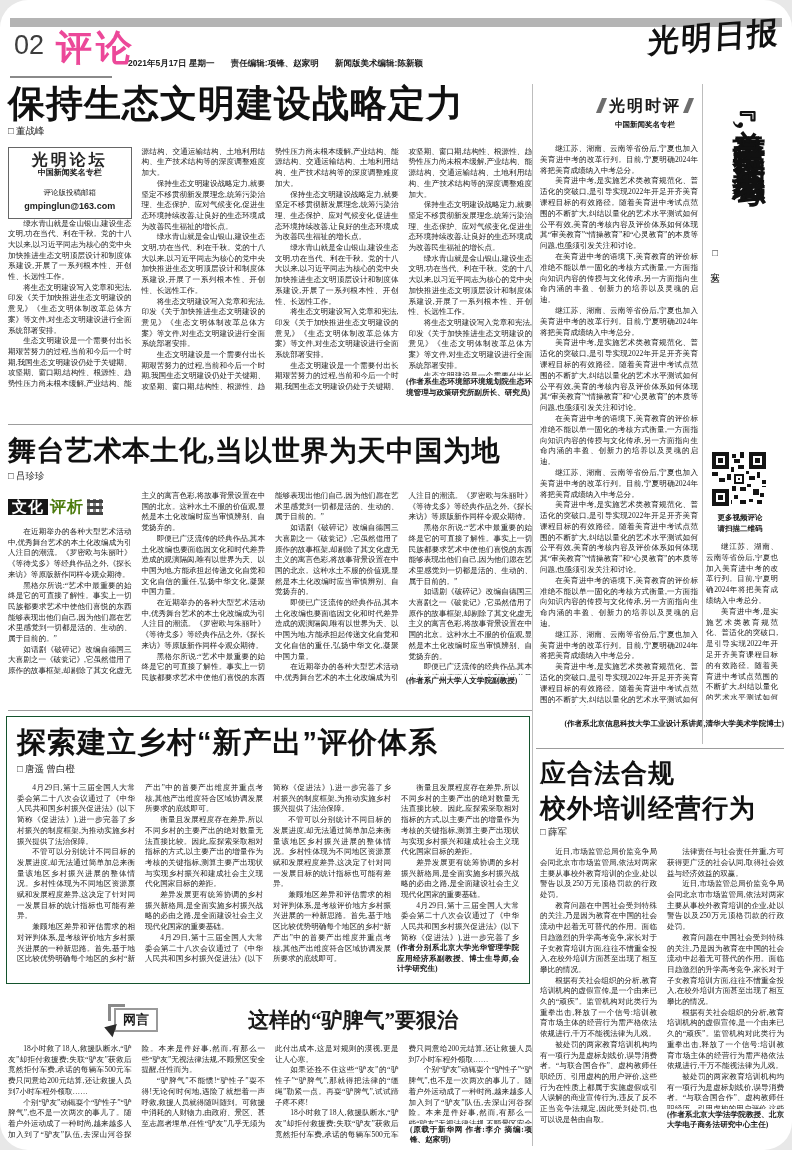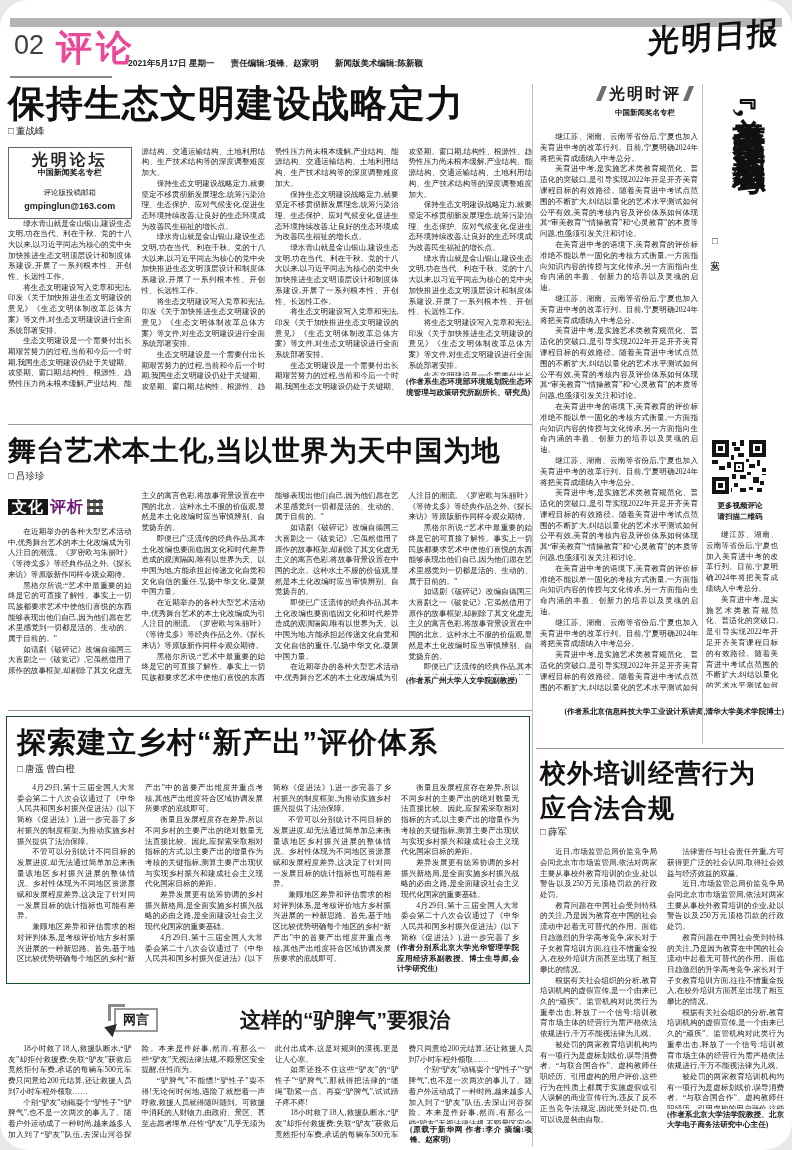--- a/index.html
+++ b/index.html
@@ -42,48 +42,48 @@
   .forum-box .t4{font-size:9px;font-weight:bold;margin-top:2px;}
   .attr-eco{width:126px;}
 
   
   .sec-stage{left:8px;top:432px;width:524px;}
   .sec-stage .headline{font-size:28px;letter-spacing:0.5px;}
   .sec-stage .body-cols{margin-top:8px;height:196px;column-count:4;}
   .label-culture{break-inside:avoid;display:flex;align-items:center;height:28px;margin:2px 0 6px;}
   .label-culture .b1{background:#161616;color:#fff;font-weight:bold;font-size:15px;
                      padding:3px 4px;letter-spacing:1px;}
-  .label-culture .b2{color:#701a75;font-weight:bold;font-size:16px;letter-spacing:1px;margin-left:2px;}
+  .label-culture .b2{color:#4d7c0f;font-weight:bold;font-size:16px;letter-spacing:1px;margin-left:2px;}
   .label-culture .px{width:16px;height:16px;margin-left:3px;
        background:repeating-linear-gradient(0deg,#444 0 3px,transparent 3px 6px),
                   repeating-linear-gradient(90deg,#777 0 3px,transparent 3px 6px);}
   .attr-stage{width:126px;}
 
   
   .sec-rural{left:6px;top:716px;width:502px;border:1px solid #14532d;padding:6px 10px 8px;background:#fff;}
   .sec-rural .headline{font-size:29px;letter-spacing:1px;}
   .sec-rural .body-cols{margin-top:7px;height:192px;column-count:4;}
   .attr-rural{width:122px;}
 
   
   .sec-donkey{left:8px;top:1006px;width:524px;height:142px;}
   .label-wangyan{position:absolute;left:106px;top:2px;border:2px solid #9a9a9a;
                  padding:1px 7px;font-size:13px;font-weight:bold;background:#fff;}
   .label-wangyan .corner{position:absolute;left:-8px;top:-6px;width:14px;height:14px;
                  border-left:3px solid #8a8a8a;border-top:3px solid #8a8a8a;}
   .label-wangyan .spk{position:absolute;left:-12px;bottom:-6px;width:0;height:0;
                  border-top:7px solid transparent;border-bottom:7px solid transparent;
                  border-right:11px solid #2c2c2c;transform:rotate(18deg);}
-  .donkey-headline{position:absolute;left:232px;top:0;font-size:21px;font-weight:bold;}
+  .donkey-headline{position:absolute;left:240px;top:0;font-size:21px;font-weight:bold;font-family:Liberation Serif, serif;}
   .sec-donkey .body-cols{position:absolute;left:0;top:38px;width:524px;height:102px;column-count:4;}
   .attr-donkey{width:122px;}
 
   
   .vline-main{left:532px;top:84px;height:1062px;}
-  .sec-aes{left:540px;top:80px;width:244px;height:658px;}
+  .sec-aes{left:540px;top:92px;width:244px;height:658px;}
   .timely-box{position:absolute;left:38px;top:4px;width:134px;text-align:center;}
   .timely-box .t1{font-size:16px;font-weight:bold;letter-spacing:2px;display:inline-block;}
   .timely-box .slash{display:inline-block;width:5px;height:15px;background:#6e6e6e;
                      transform:skewX(-22deg);margin:0 5px;vertical-align:-2px;}
   .timely-box .t2{font-size:7.5px;font-weight:bold;margin-top:3px;}
   .aes-body{position:absolute;left:0;top:52px;width:158px;height:562px;
             font-size:7.6px;line-height:10.8px;text-align:justify;overflow:hidden;}
   .aes-body p{margin:0;text-indent:2em;}
   .vline-sub{left:702px;top:84px;height:660px;}
   .vert-headline{position:absolute;left:186px;top:8px;height:556px;
@@ -291,22 +291,22 @@
         <p>继江苏、湖南、云南等省份后,宁夏也加入美育进中考的改革行列。目前,宁夏明确2024年将把美育成绩纳入中考总分。</p>
         <p>美育进中考,是实施艺术类教育规范化、普适化的突破口,是引导实现2022年开足开齐美育课程目标的有效路径。随着美育进中考试点范围的不断扩大,纠结以量化的艺术水平测试如何公平有效,美育的考核内容及评价体系如何体现其“审美教育”“情操教育”和“心灵教育”的本质等问题,也亟须引发关注和讨论。</p>
       </div>
     <div class="attr-aes">(作者系北京信息科技大学工业设计系讲师,清华大学美术学院博士)</div>
   </div>
   <div class="abs vr vline-sub"></div>
   <div class="abs hr hr-right"></div>
 
   <div class="abs sec-train">
     <div class="headline sans">
+      <div>应合法合规</div>
       <div>校外培训经营行为</div>
-      <div>应合法合规</div>
     </div>
     <div class="byline">□ 薛军</div>
     <div class="body-cols">
       <div class="attr attr-train">(作者系北京大学法学院教授、北京大学电子商务法研究中心主任)</div>
     <p>近日,市场监管总局价监竞争局会同北京市市场监管局,依法对两家主要从事校外教育培训的企业,处以警告以及250万元顶格罚款的行政处罚。</p>
         <p>教育问题在中国社会受到特殊的关注,乃是因为教育在中国的社会流动中起着无可替代的作用。面临日趋激烈的升学高考竞争,家长对于子女教育培训方面,往往不惜重金投入,在校外培训方面甚至出现了相互攀比的情况。</p>
         <p>根据有关社会组织的分析,教育培训机构的虚假宣传,是一个由来已久的“顽疾”。监管机构对此类行为重拳出击,释放了一个信号:培训教育市场主体的经营行为需严格依法依规进行,千万不能视法律为儿戏。</p>
         <p>被处罚的两家教育培训机构均有一项行为是虚标划线价,误导消费者。“与联合国合作”、虚构教师任职经历、引用虚构的用户评价,这些行为在性质上都属于实施虚假或引人误解的商业宣传行为,违反了反不正当竞争法规定,因此受到处罚,也可以说是咎由自取。</p>
         <p>法律责任与社会责任并重,方可获得更广泛的社会认同,取得社会效益与经济效益的双赢。</p>
         <p>近日,市场监管总局价监竞争局会同北京市市场监管局,依法对两家主要从事校外教育培训的企业,处以警告以及250万元顶格罚款的行政处罚。</p>

